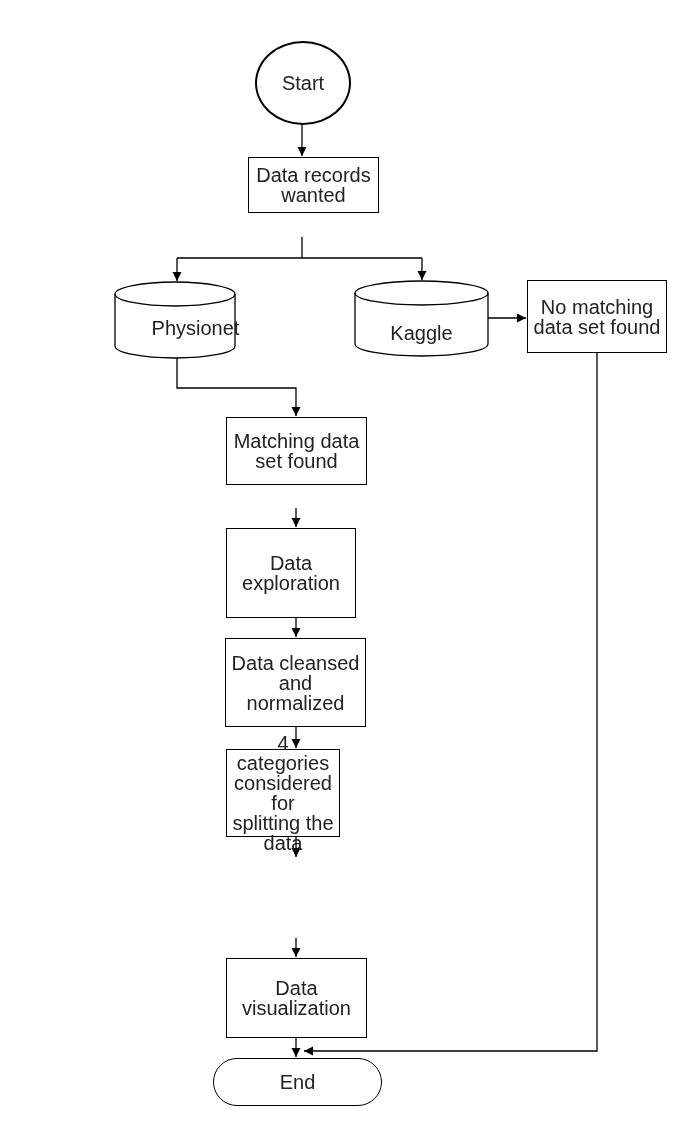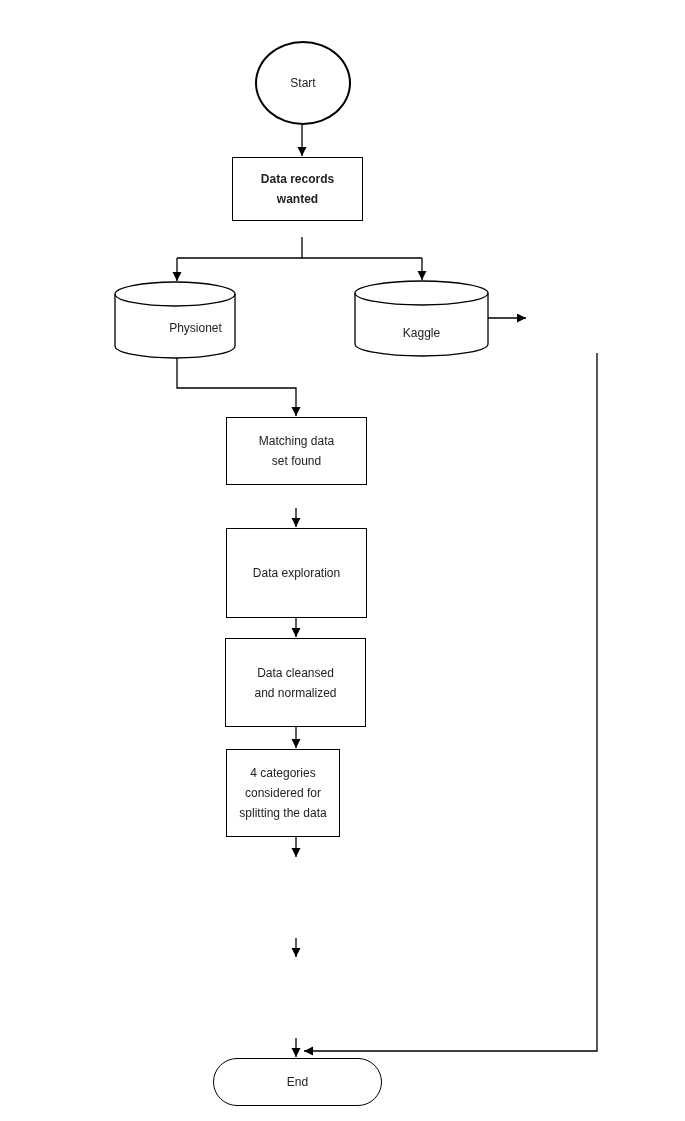--- a/index.html
+++ b/index.html
@@ -32,21 +32,21 @@
     display: flex;
     align-items: center;
     justify-content: center;
     z-index: 2;
   }
   .process {
     border: 1.3px solid #000000;
   }
   .label {
     color: #222222;
-    font-size: 12px;
+    font-size: 20px;
     line-height: 20px;
     text-align: center;
     white-space: pre-line;
     padding: 0 2px;
   }
   .node.ellipse {
     border: 2px solid #000000;
     border-radius: 50%;
   }
   .node.terminator {
@@ -94,61 +94,69 @@
       <path d="M296,837 L296,857" marker-end="url(#arrow)"></path>
       <path d="M296,938 L296,957" marker-end="url(#arrow)"></path>
       <path d="M296,1038 L296,1057" marker-end="url(#arrow)"></path>
     </g>
   </svg>
 
   <div class="node ellipse" style="left:255px; top:41px; width:96px; height:84px;">
     <span class="label">Start</span>
   </div>
 
-  <div class="node process" style="left:232px; top:157px; width:131px; height:64px;font-weight:bold;">
+  <div class="node process" style="left:248px; top:157px; width:131px; height:56px;">
     <span class="label">Data records
 wanted</span>
   </div>
 
   <div class="node cylinder" style="left:115px; top:282px; width:120px; height:76px;padding-left:41px;">
     <svg width="120" height="76" viewBox="0 0 120 76">
       <path d="M0,12 A60,12 0 0 1 120,12 L120,64 A60,12 0 0 1 0,64 Z" fill="#ffffff" stroke="#000000" stroke-width="1.3"></path>
       <path d="M0,12 A60,12 0 0 0 120,12" fill="none" stroke="#000000" stroke-width="1.3"></path>
     </svg>
     <span class="label">Physionet</span>
   </div>
 
   <div class="node cylinder" style="left:355px; top:281px; width:133px; height:87px;">
     <svg width="133" height="75" viewBox="0 0 133 75">
       <path d="M0,12 A66.5,12 0 0 1 133,12 L133,63 A66.5,12 0 0 1 0,63 Z" fill="#ffffff" stroke="#000000" stroke-width="1.3"></path>
       <path d="M0,12 A66.5,12 0 0 0 133,12" fill="none" stroke="#000000" stroke-width="1.3"></path>
     </svg>
     <span class="label">Kaggle</span>
   </div>
 
+  <div class="node process" style="left:527px; top:280px; width:140px; height:73px;">
+    <span class="label">No matching
+data set found</span>
+  </div>
 
   <div class="node process" style="left:226px; top:417px; width:141px; height:68px;">
     <span class="label">Matching data
 set found</span>
   </div>
 
-  <div class="node process" style="left:226px; top:528px; width:141px; height:90px;">
+  <div class="node process" style="left:226px; top:528px; width:130px; height:90px;">
     <span class="label">Data exploration</span>
   </div>
 
   <div class="node process" style="left:225px; top:638px; width:141px; height:89px;">
     <span class="label">Data cleansed
 and normalized</span>
   </div>
 
   <div class="node process" style="left:226px; top:749px; width:114px; height:88px;">
     <span class="label">4 categories
 considered for
 splitting the data</span>
   </div>
 
 
+  <div class="node process" style="left:226px; top:958px; width:141px; height:80px;">
+    <span class="label">Data
+visualization</span>
+  </div>
 
   <div class="node terminator" style="left:213px; top:1058px; width:169px; height:48px;">
     <span class="label">End</span>
   </div>
 
 </div>
 
 </body></html>

